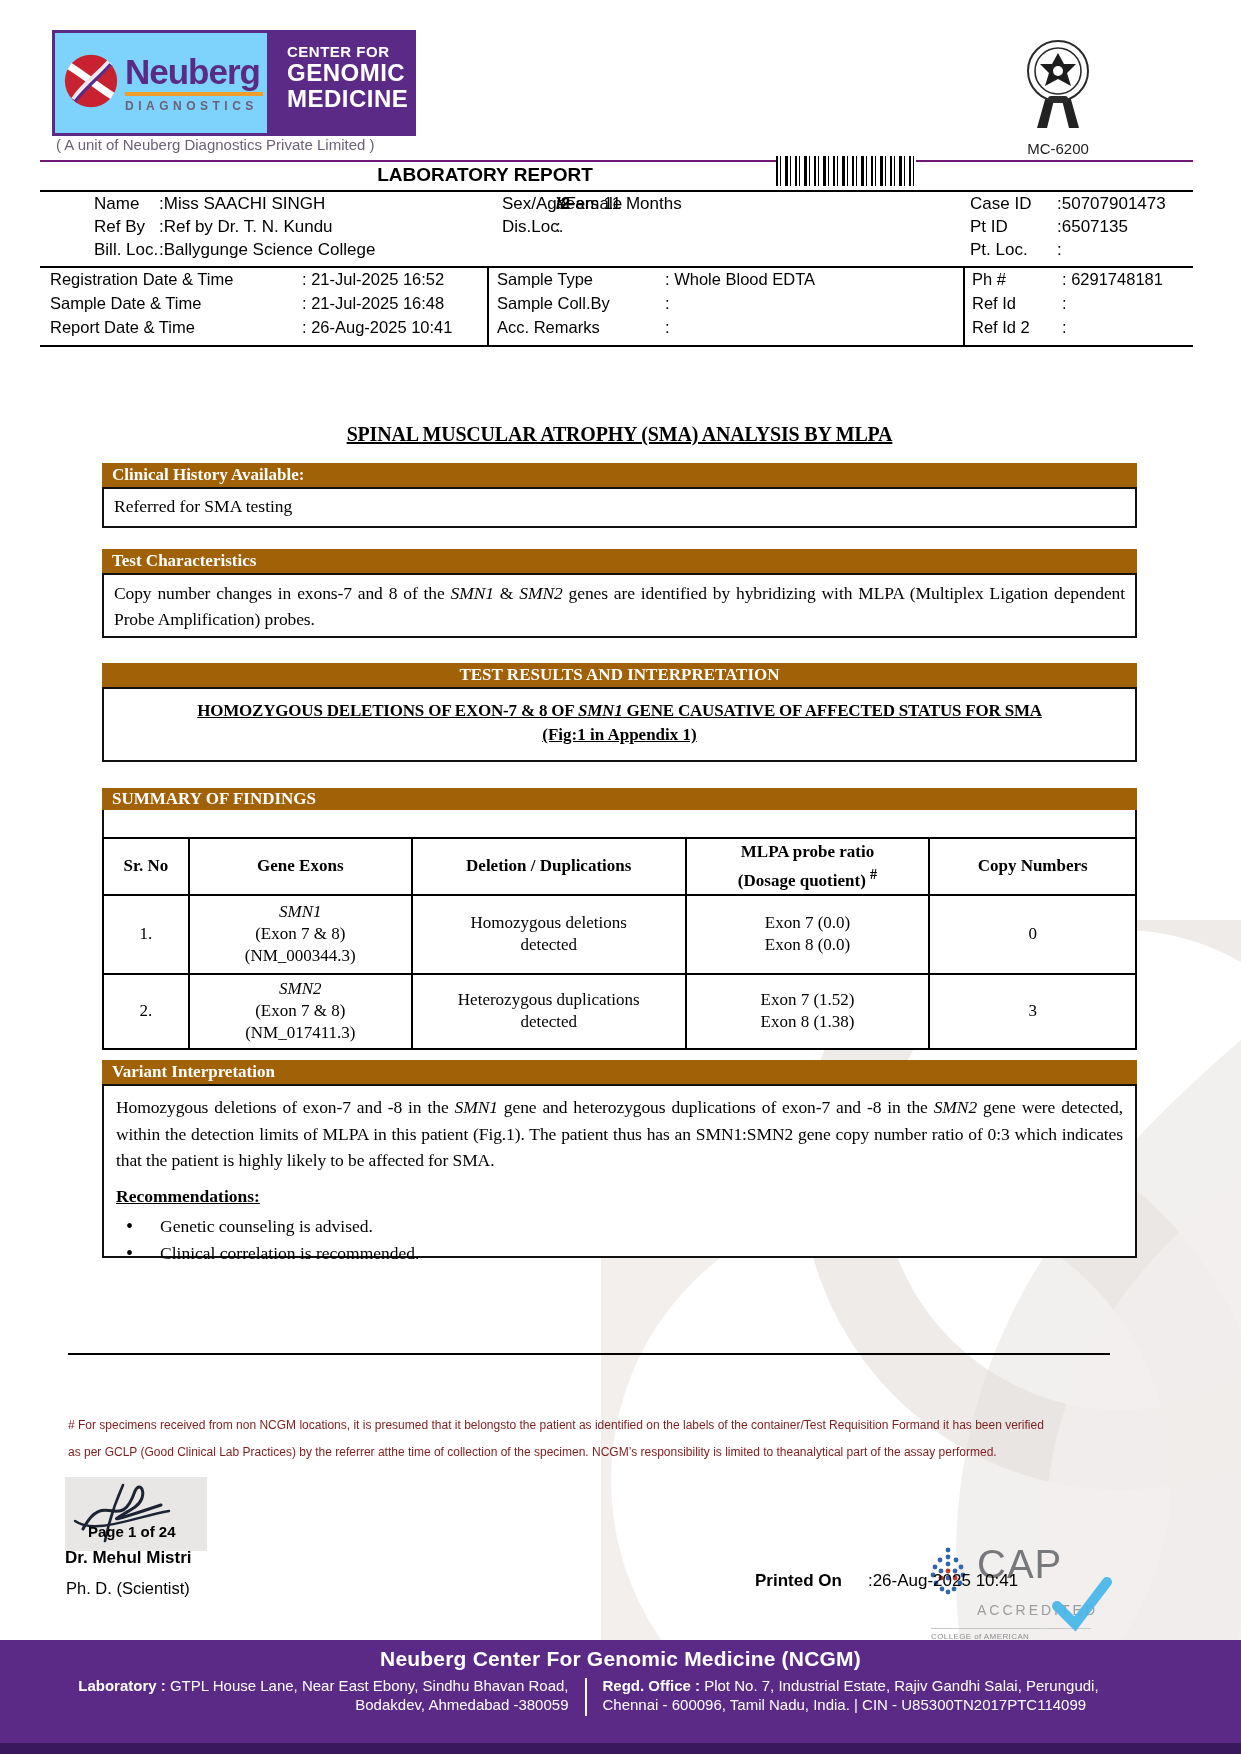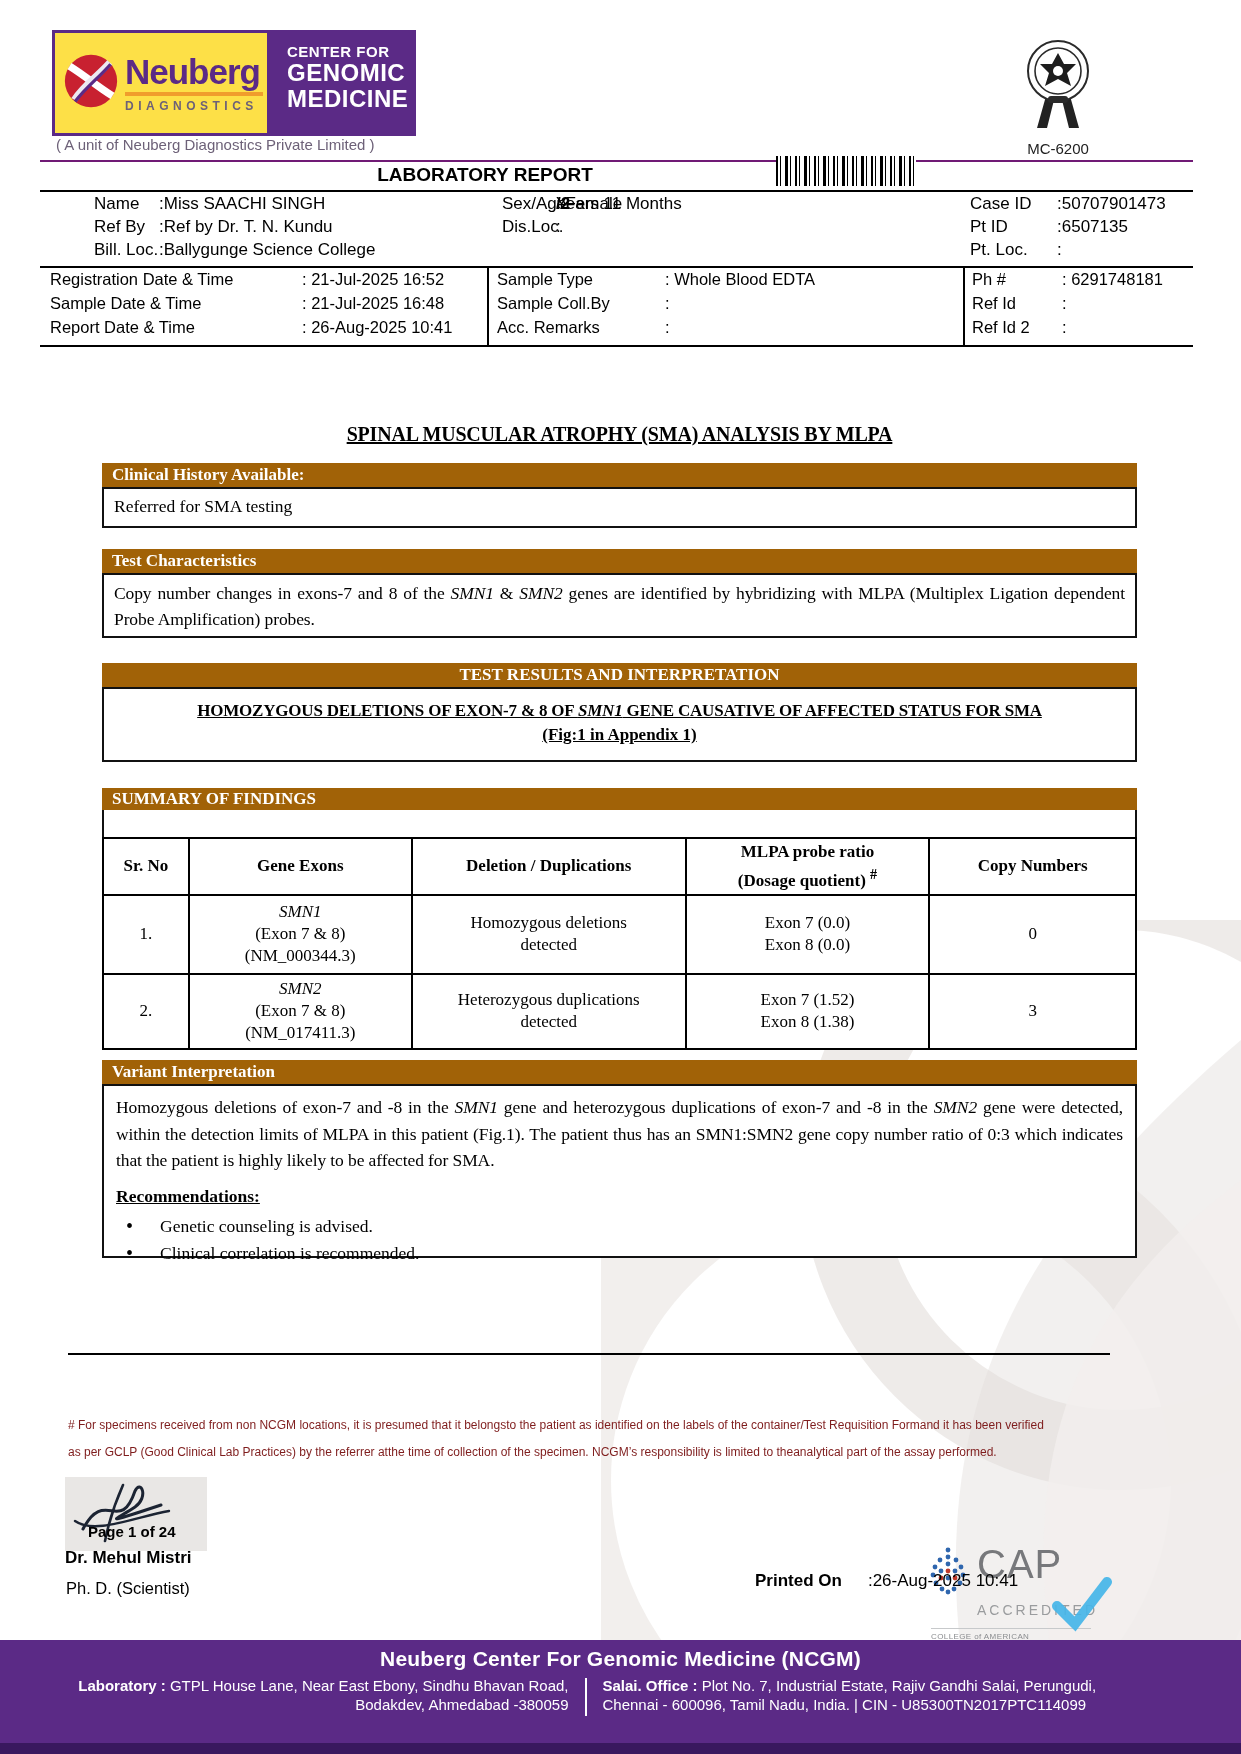--- a/index.html
+++ b/index.html
@@ -3,21 +3,21 @@
 <meta charset="utf-8">
 <style>
   html,body{margin:0;padding:0;}
   body{
     width:1241px;height:1754px;position:relative;background:#fff;
     font-family:"Liberation Sans",sans-serif;color:#000;overflow:hidden;
   }
   
   .watermark{position:absolute;right:0;top:920px;width:640px;height:734px;overflow:hidden;z-index:0;}
   
-  .logo-box{position:absolute;left:52px;top:30px;width:358px;height:100px;border:3px solid #5b2a86;display:flex;background:#fde047;z-index:2;}
+  .logo-box{position:absolute;left:52px;top:30px;width:358px;height:100px;border:3px solid #5b2a86;display:flex;background:#7dd3fc;z-index:2;}
   .logo-left{width:212px;display:flex;align-items:center;padding-left:8px;box-sizing:border-box;}
   .logo-text{margin-left:6px;}
   .logo-name{font-size:35px;font-weight:bold;color:#5b2a86;line-height:36px;letter-spacing:-1px;}
   .logo-rule{width:138px;height:4px;background:#f09d2c;margin:2px 0 3px 0;}
   .logo-sub{font-size:12px;letter-spacing:4.5px;color:#6d6178;font-weight:bold;}
   .logo-right{flex:1;background:#5b2a86;color:#fff;padding:10px 0 0 20px;box-sizing:border-box;}
   .lr-a{font-size:15px;font-weight:bold;letter-spacing:.5px;}
   .lr-b{font-size:24px;font-weight:bold;line-height:26px;letter-spacing:.5px;}
   .tagline{position:absolute;left:56px;top:136px;font-size:15px;color:#6d6178;z-index:2;}
   .seal{position:absolute;left:1022px;top:34px;z-index:2;}
@@ -354,21 +354,21 @@
 
 <div class="footer">
   <div class="footer-title">Neuberg Center For Genomic Medicine (NCGM)</div>
   <div class="footer-cols">
     <div class="fl">
       <span class="bld">Laboratory :</span> <span>GTPL House Lane, Near East Ebony, Sindhu Bhavan Road,</span><br>
       <span>Bodakdev, Ahmedabad -380059</span>
     </div>
     <div class="fdiv"></div>
     <div class="fr">
-      <span class="bld">Salai. Office :</span> <span>Plot No. 7, Industrial Estate, Rajiv Gandhi Salai, Perungudi,</span><br>
+      <span class="bld">Regd. Office :</span> <span>Plot No. 7, Industrial Estate, Rajiv Gandhi Salai, Perungudi,</span><br>
       <span>Chennai - 600096, Tamil Nadu, India. | CIN - U85300TN2017PTC114099</span>
     </div>
   </div>
   <div class="footer-contact">
     <span class="ic">✆</span><span>079-61618111, 6357244307</span>
     <span class="ic">✉</span><span>contact@ncgmglobal.com</span>
     <span class="ic">⊕</span><span>www.ncgmglobal.com</span>
   </div>
   <div class="footer-strip"></div>
 </div>

